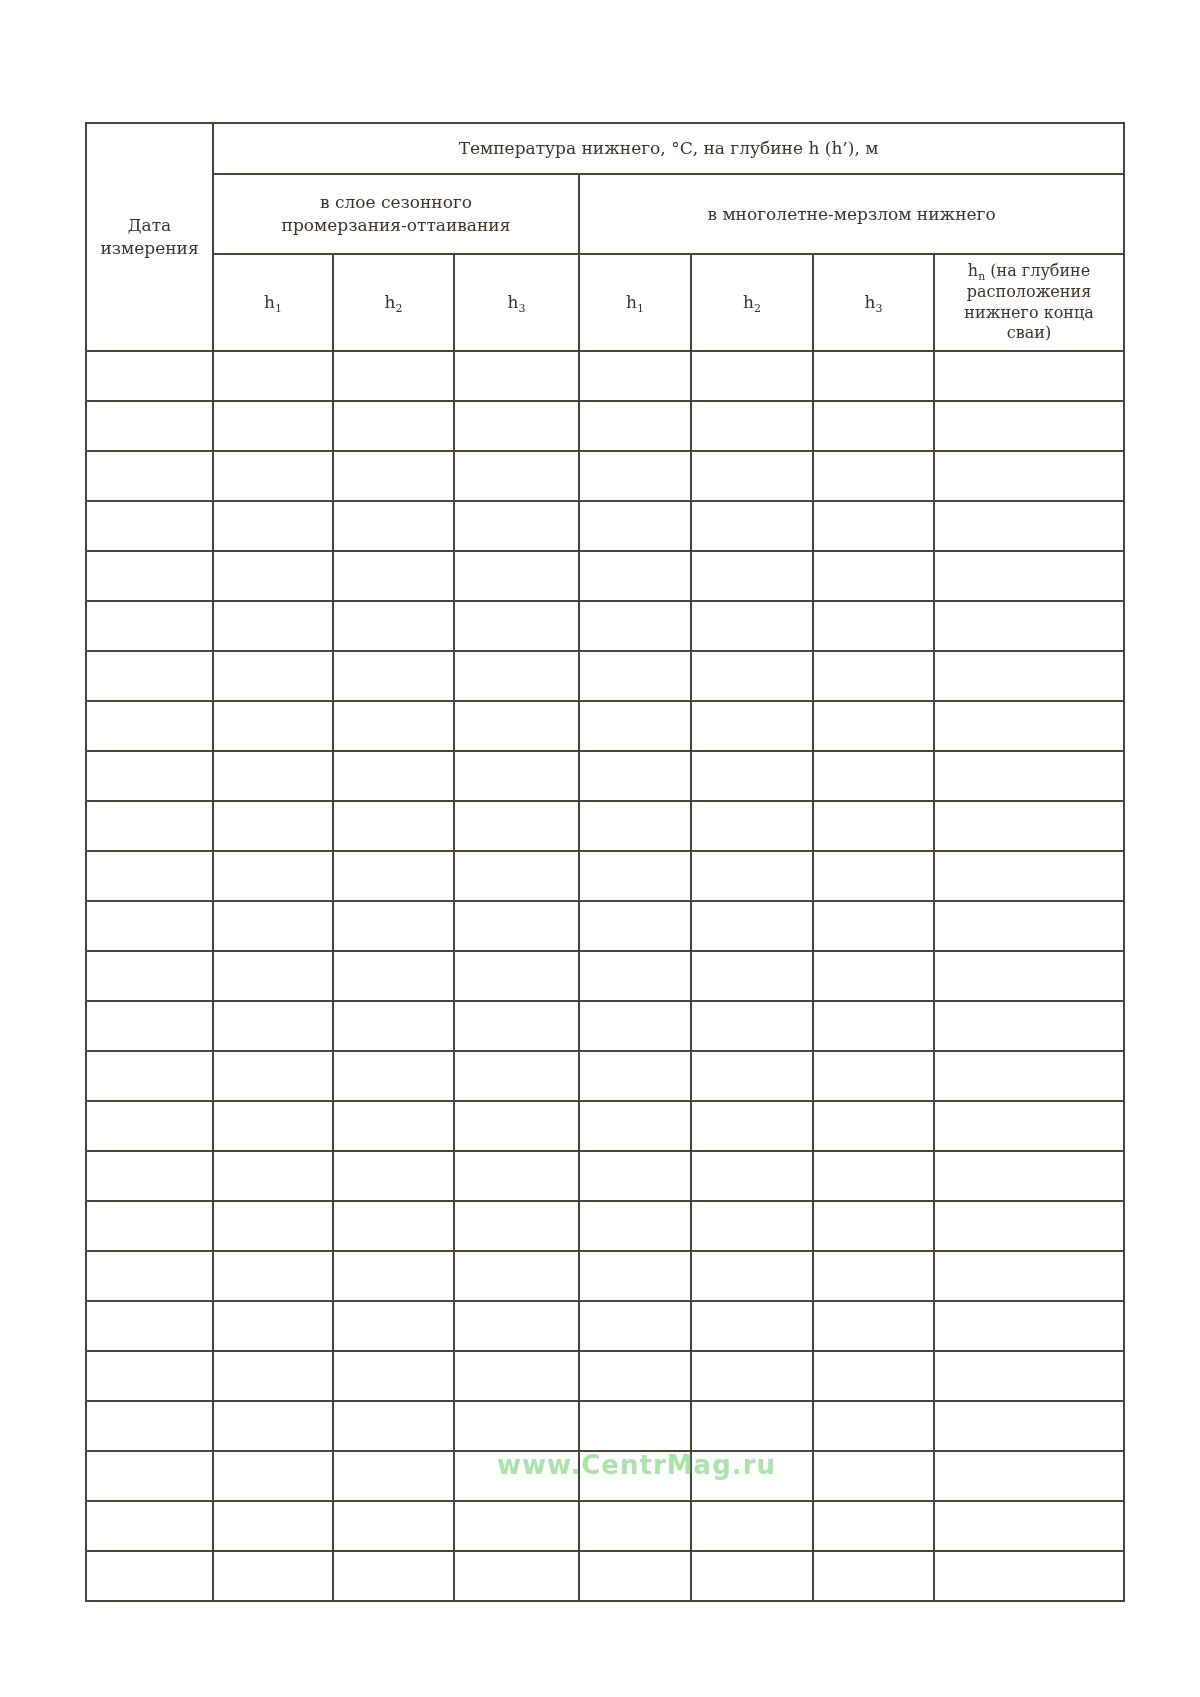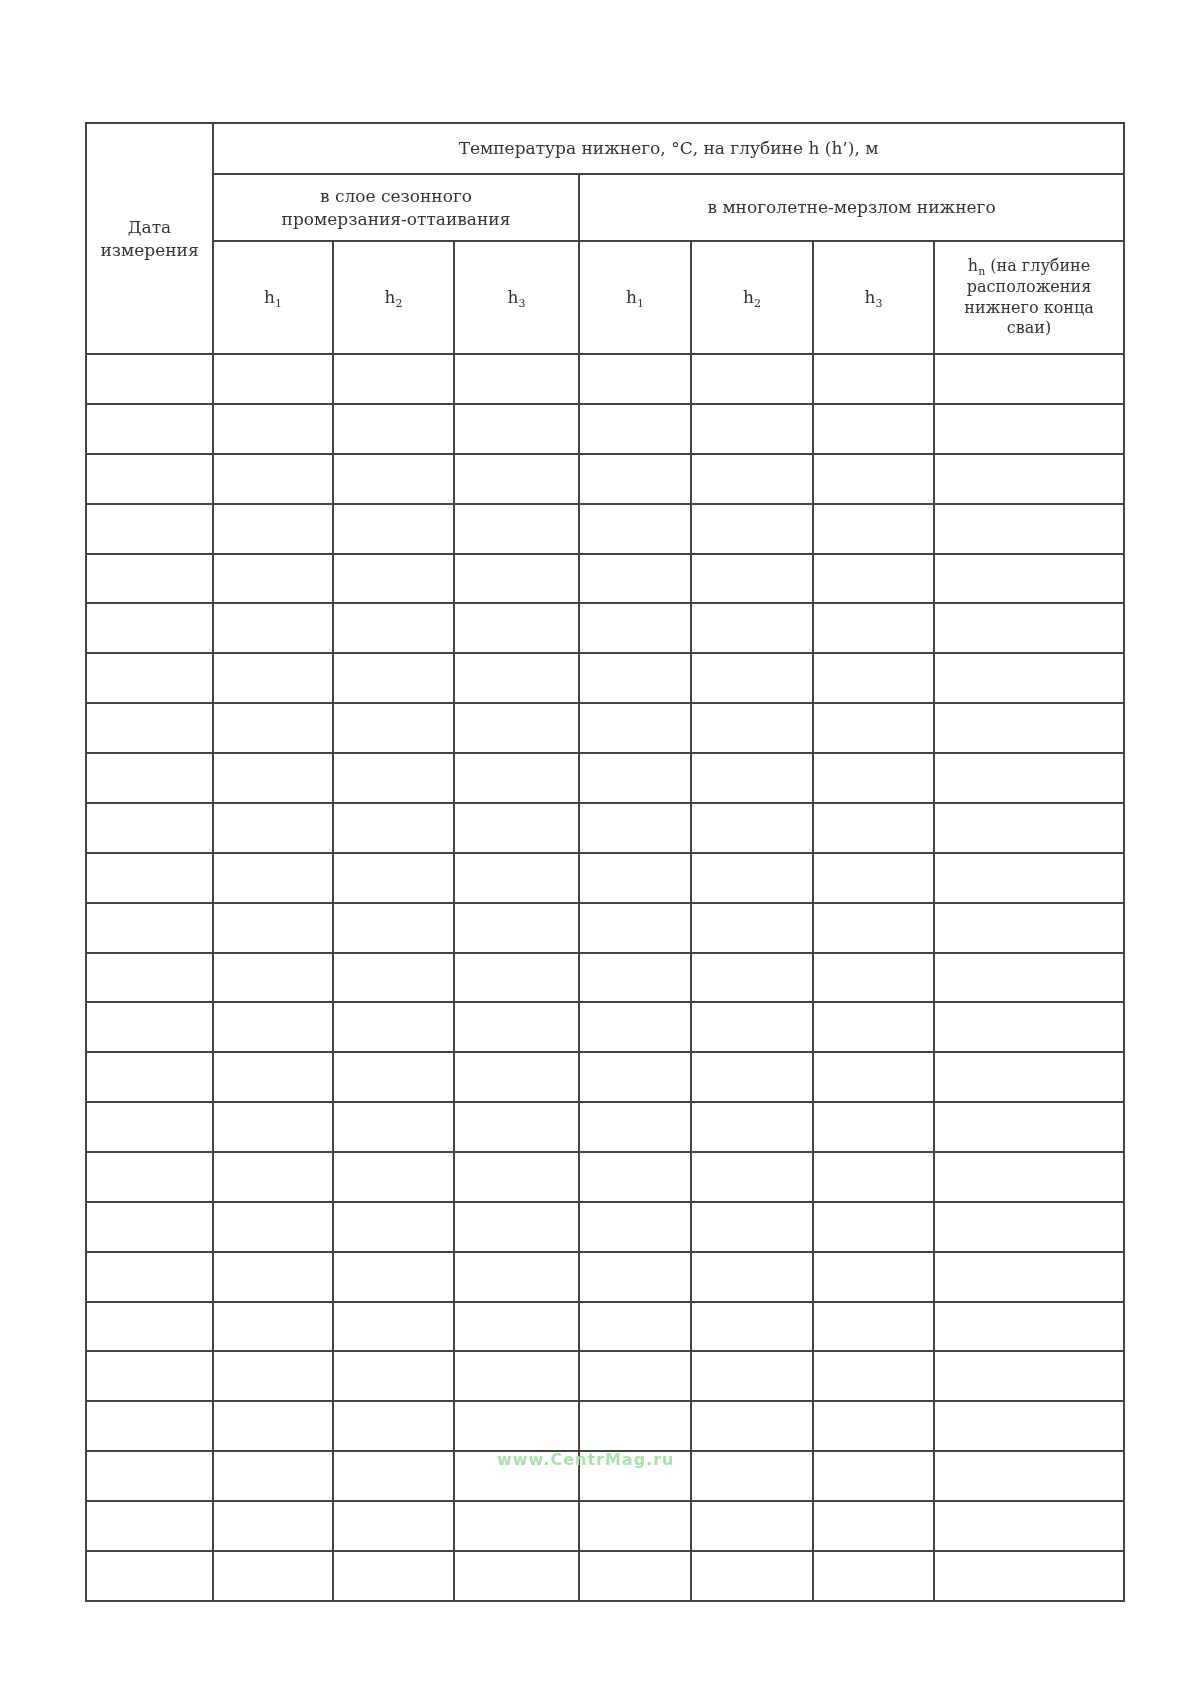--- a/index.html
+++ b/index.html
@@ -30,43 +30,43 @@
     border: 2px solid #4a423c;
     padding: 2px 6px;
     font-weight: normal;
     text-align: center;
     vertical-align: middle;
     font-size: 17px;
     line-height: 1.35;
     background: transparent;
   }
   tr.row-main-header  { height: 51px; }
-  tr.row-group-header { height: 67px; }
+  tr.row-group-header { height: 80px; }
   tr.row-depth-header { height: 73px; }
   .group1-text {
     max-width: 250px;
     margin: 0 auto;
   }
   .pile-col-text {
     max-width: 172px;
-    margin: 12px auto;
+    margin: 4px auto;
     font-size: 16px;
     line-height: 1.3;
   }
   sub {
     font-size: 11px;
     line-height: 0;
   }
   .watermark {
     position: absolute;
     left: 497px;
     top: 1450px;
     font-family: "DejaVu Sans", sans-serif;
     font-weight: bold;
-    font-size: 16px;
+    font-size: 26px;
     letter-spacing: 1px;
     z-index: 5;
     pointer-events: none;
   }
 </style>
 </head>
 <body>
 
 <div class="sheet" style="color: rgb(58, 51, 46);">
 

